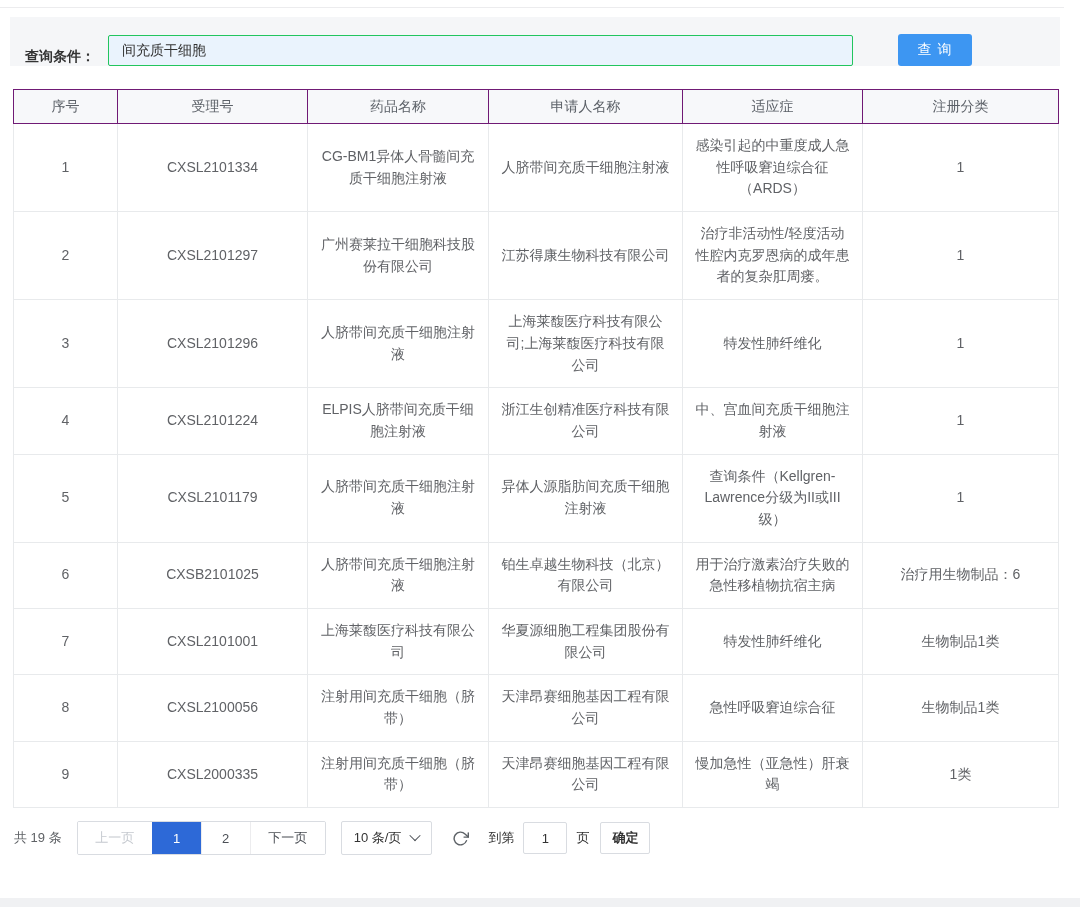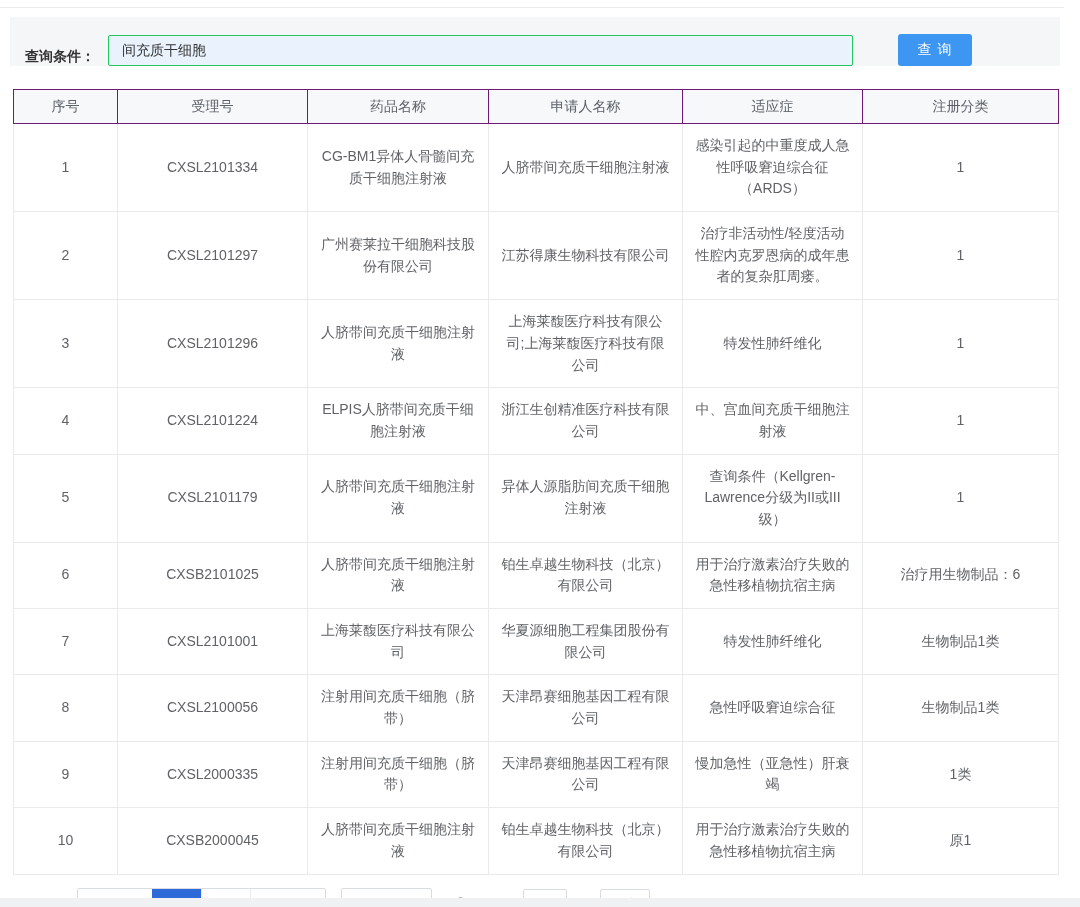--- a/index.html
+++ b/index.html
@@ -185,28 +185,20 @@
         <td>生物制品1类</td>
       </tr>
       <tr>
         <td>9</td>
         <td>CXSL2000335</td>
         <td>注射用间充质干细胞（脐带）</td>
         <td>天津昂赛细胞基因工程有限公司</td>
         <td>慢加急性（亚急性）肝衰竭</td>
         <td>1类</td>
       </tr>
-      <tr>
-        <td>10</td>
-        <td>CXSB2000045</td>
-        <td>人脐带间充质干细胞注射液</td>
-        <td>铂生卓越生物科技（北京）有限公司</td>
-        <td>用于治疗激素治疗失败的急性移植物抗宿主病</td>
-        <td>原1</td>
-      </tr>
     </tbody>
   </table>
 </div>
 
 <div class="pager">
   <span class="total">共 19 条</span>
 
   <div class="page-group">
     <div class="page-item prev disabled">上一页</div>
     <div class="page-item active">1</div>

